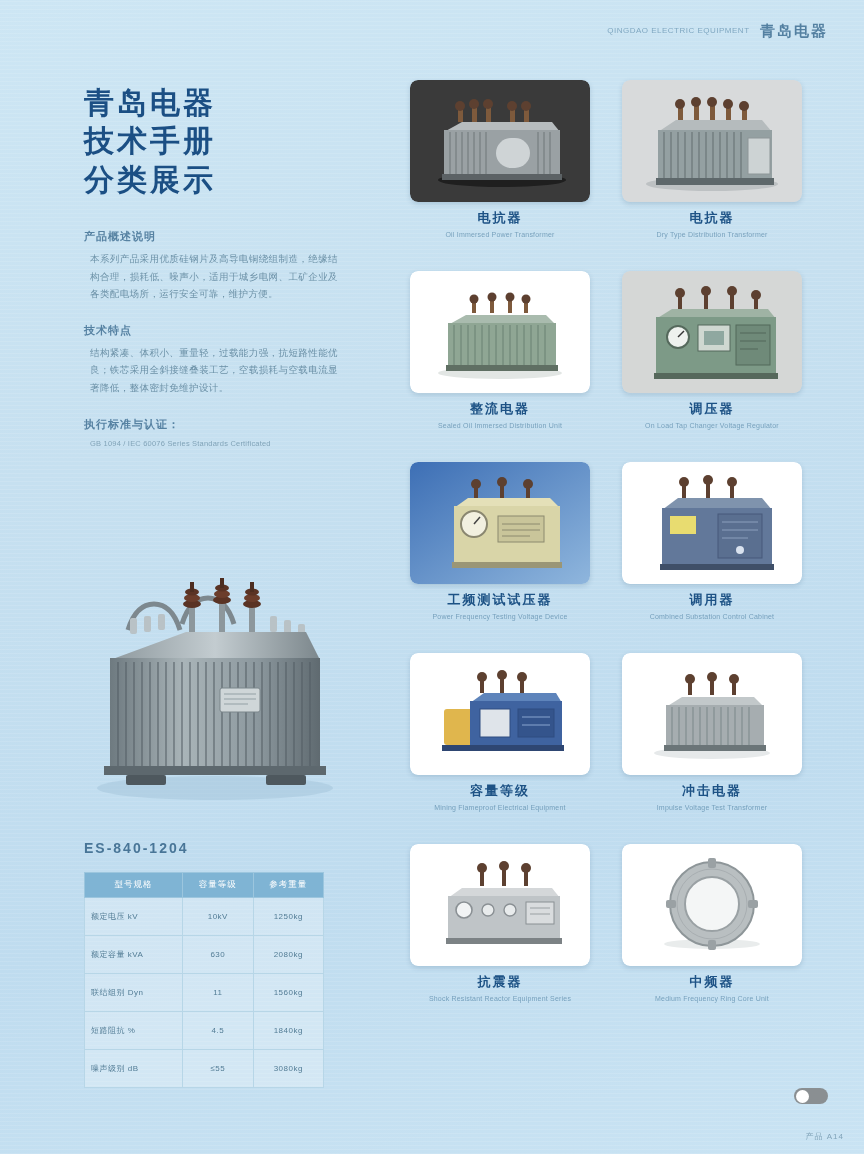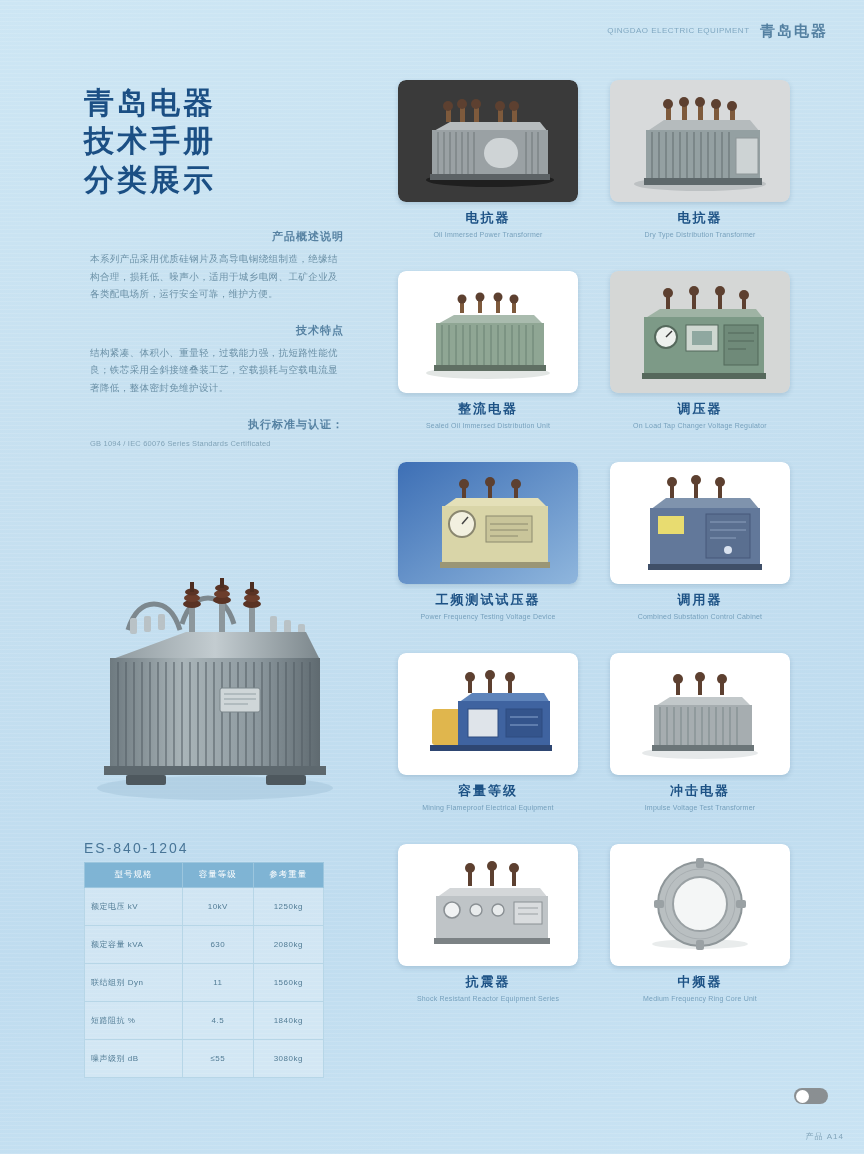--- a/index.html
+++ b/index.html
@@ -67,21 +67,20 @@
   .para {
     margin-bottom: 20px;
   }
   .para h4 {
     margin: 0 0 6px 0;
     font-size: 11px;
     color: #2a5d84;
     letter-spacing: 1px;
     font-weight: bold;
     opacity: .72;
-    text-align: right;
   }
   .para p {
     margin: 6px;
     font-size: 9.5px;
     line-height: 1.85;
     color: #39657f;
     letter-spacing: .4px;
     opacity: .66;
     text-align: justify;
   }
@@ -104,24 +103,24 @@
 
   
   .spec {
     position: absolute;
     left: 84px;
     top: 840px;
     width: 240px;
   }
   .spec .code {
     font-size: 14px;
-    font-weight: normal;
+    font-weight: bold;
     color: #2b5c82;
     letter-spacing: 2px;
-    margin-bottom: 6px;
+    margin-bottom: 16px;
     opacity: .8;
   }
   table.spec-table {
     border-collapse: collapse;
     width: 240px;
     font-size: 8px;
   }
   table.spec-table thead th {
     background: #7fb4d4;
     color: #ffffff;
@@ -140,21 +139,21 @@
     opacity: .85;
   }
   table.spec-table tbody td:nth-child(2),
   table.spec-table tbody td:nth-child(3) {
     text-align: center;
   }
 
   
   .grid {
     position: absolute;
-    left: 398px;
+    left: 410px;
     top: 80px;
     width: 420px;
     display: grid;
     grid-template-columns: 180px 180px;
     column-gap: 30px;
     row-gap: 18px;
     gap: 32px;
   }
   .card {
     width: 180px;

